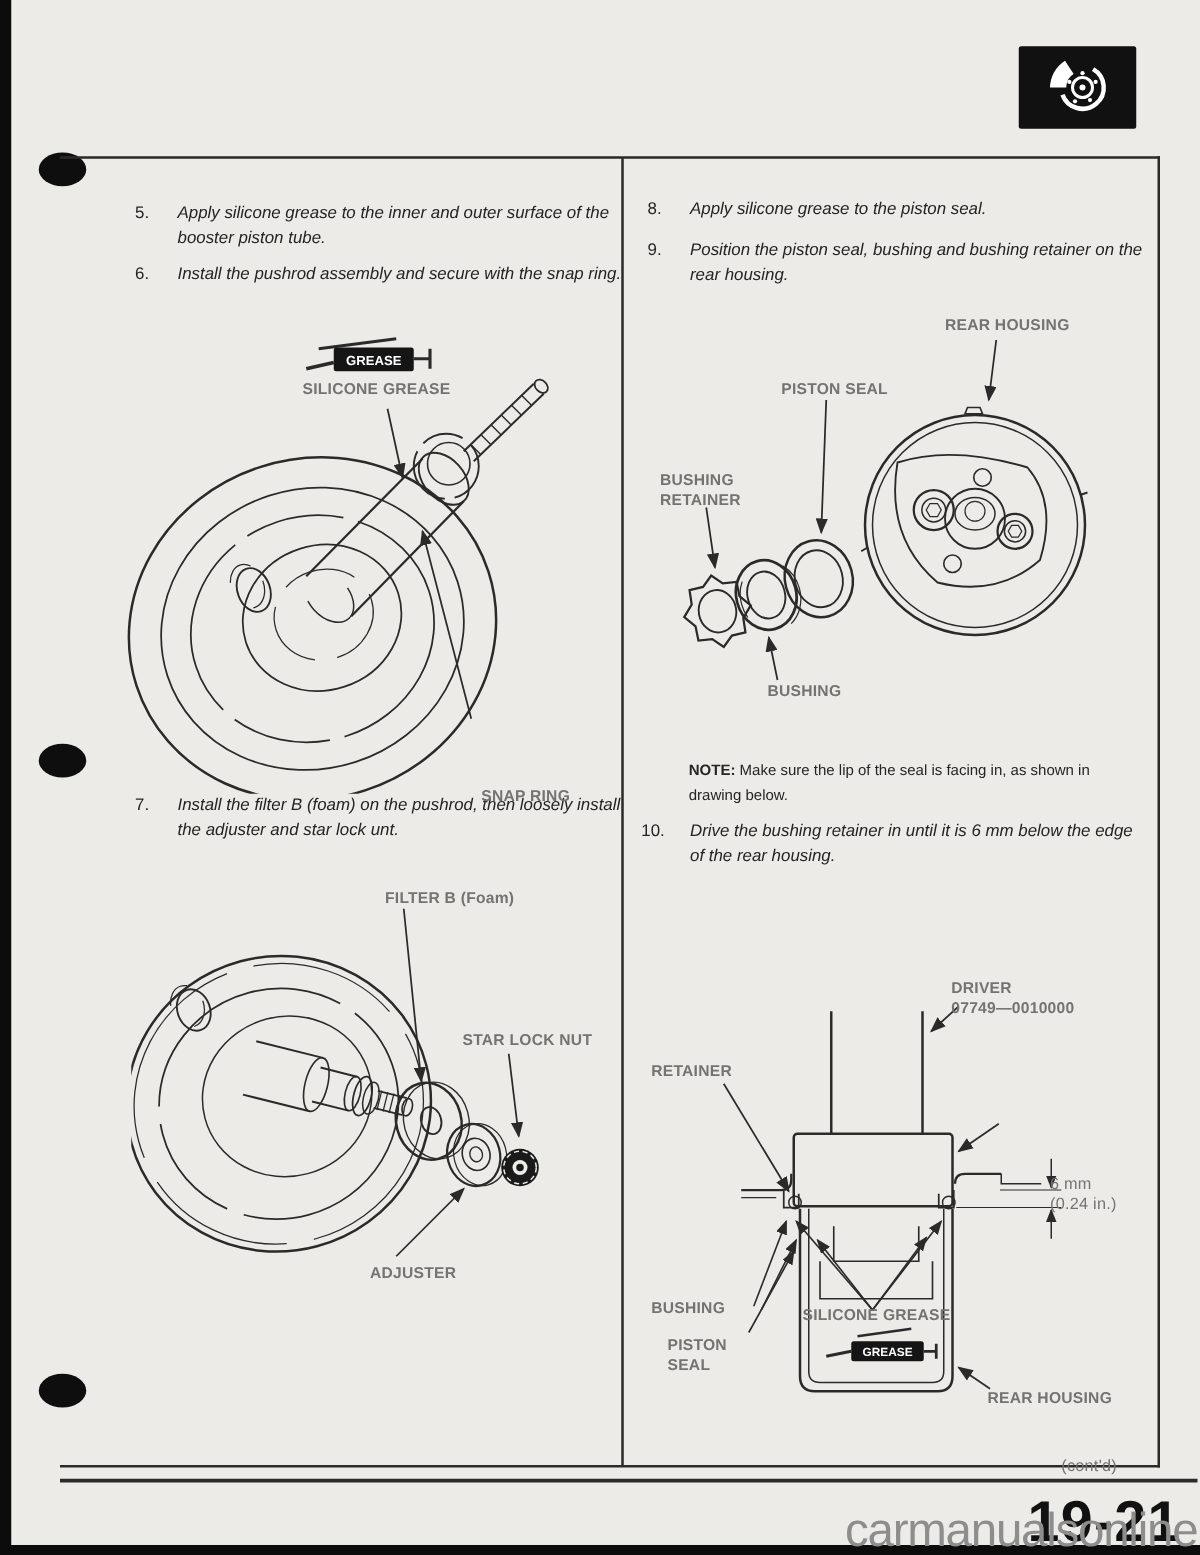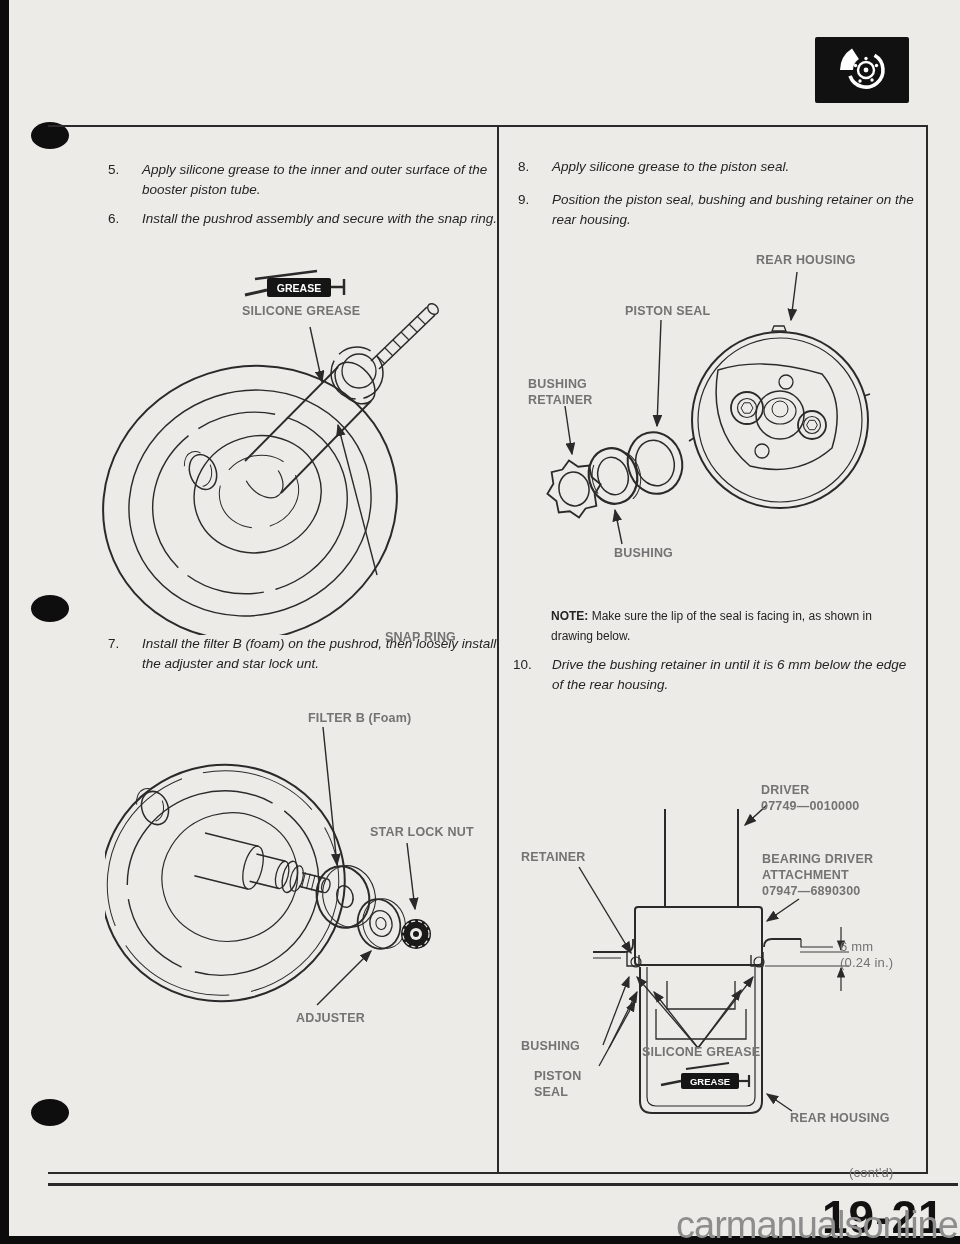--- a/index.html
+++ b/index.html
@@ -333,23 +333,20 @@
       <path d="M284,104 L252,126" stroke-width="1.4" marker-end="url(#a4)"></path>
       <path d="M88,250 L114,182" stroke-width="1.3" marker-end="url(#a4)"></path>
       <path d="M94,253 L122,197" stroke-width="1.3" marker-end="url(#a4)"></path>
       <path d="M84,271 L120,206" stroke-width="1.3" marker-end="url(#a4)"></path>
       <path d="M277,316 L252,299" stroke-width="1.4" marker-end="url(#a4)"></path>
     </svg>
   </div>
   <div class="fig-label" style="left:745px;top:782px;margin-left:16px;">DRIVER
 07749—0010000</div>
   <div class="fig-label" style="left:521px;top:849px;">RETAINER</div>
-  <div class="fig-label" style="left:762px;top:851px;">BEARING DRIVER
-ATTACHMENT
-07947—6890300</div>
   <div class="fig-label norm" style="left:840px;top:939px;">6 mm
 (0.24 in.)</div>
   <div class="fig-label" style="left:521px;top:1038px;">BUSHING</div>
   <div class="fig-label" style="left:642px;top:1044px;">SILICONE GREASE</div>
   <div class="fig-label" style="left:534px;top:1068px;">PISTON
 SEAL</div>
   <div class="fig-label" style="left:790px;top:1110px;">REAR HOUSING</div>
 
   <div class="fig-label norm" style="left:849px;top:1136px;margin-top:29px;">(cont'd)</div>
   <div class="page-number">19-21</div>

